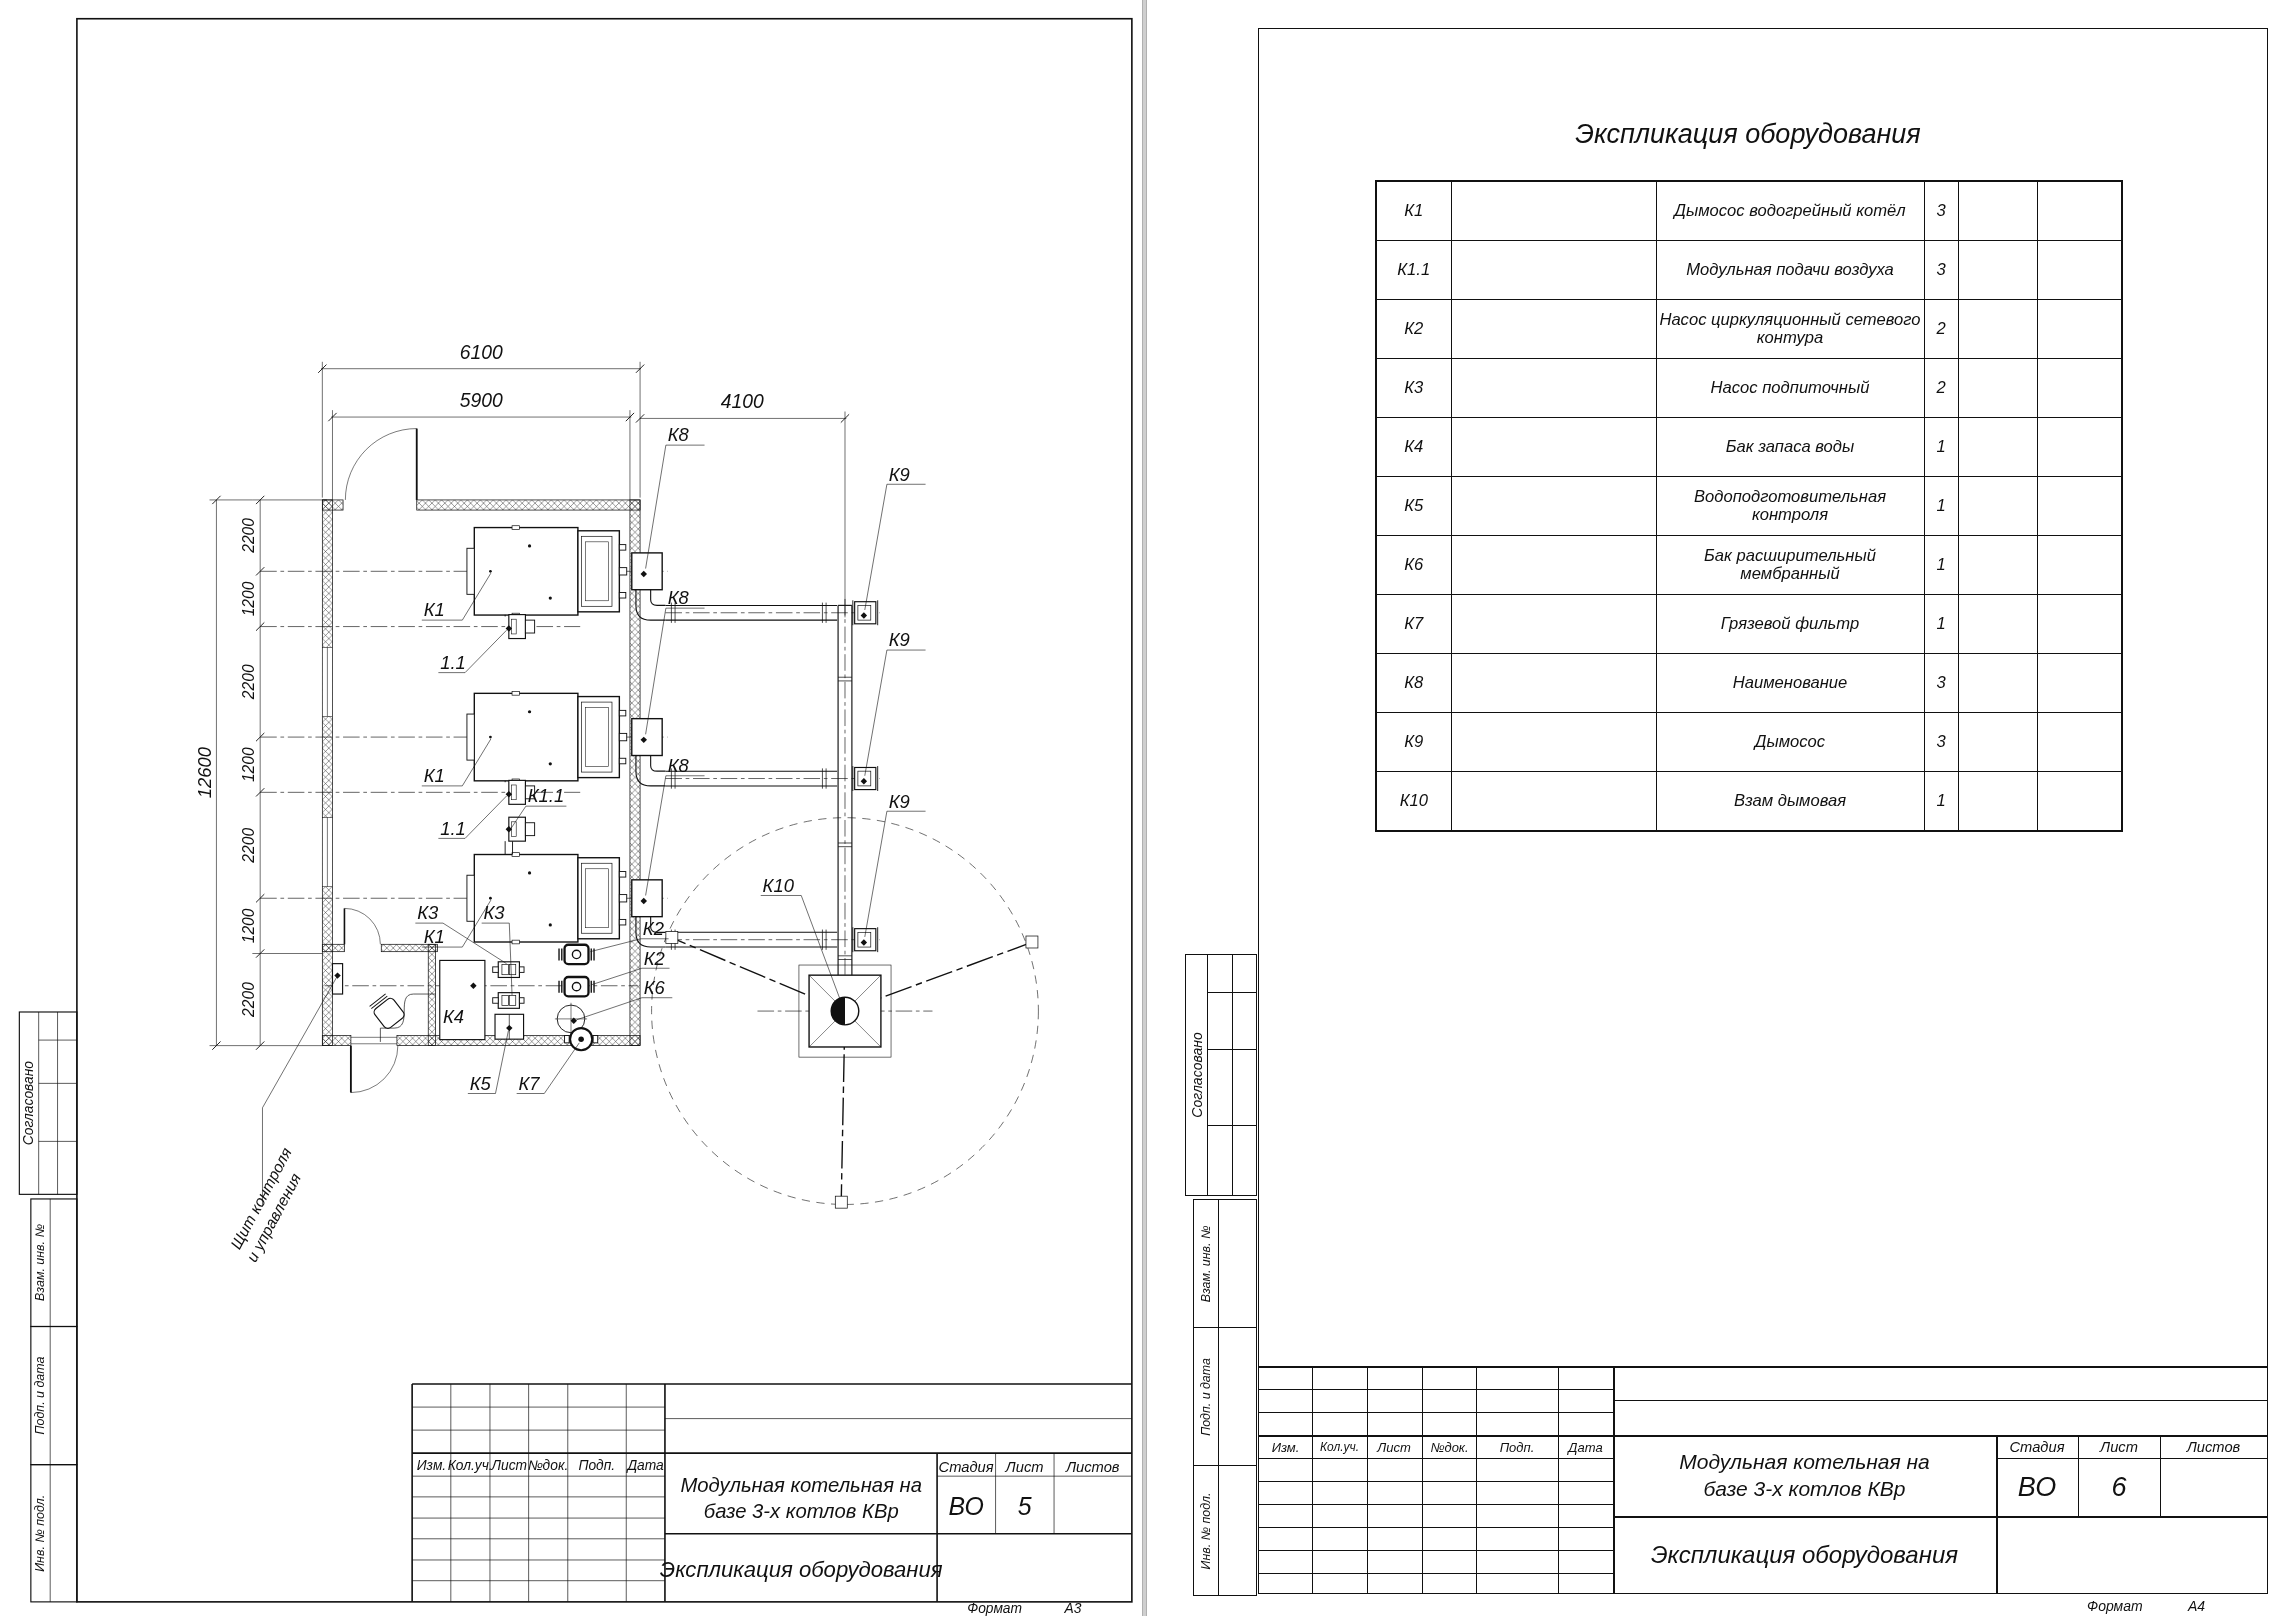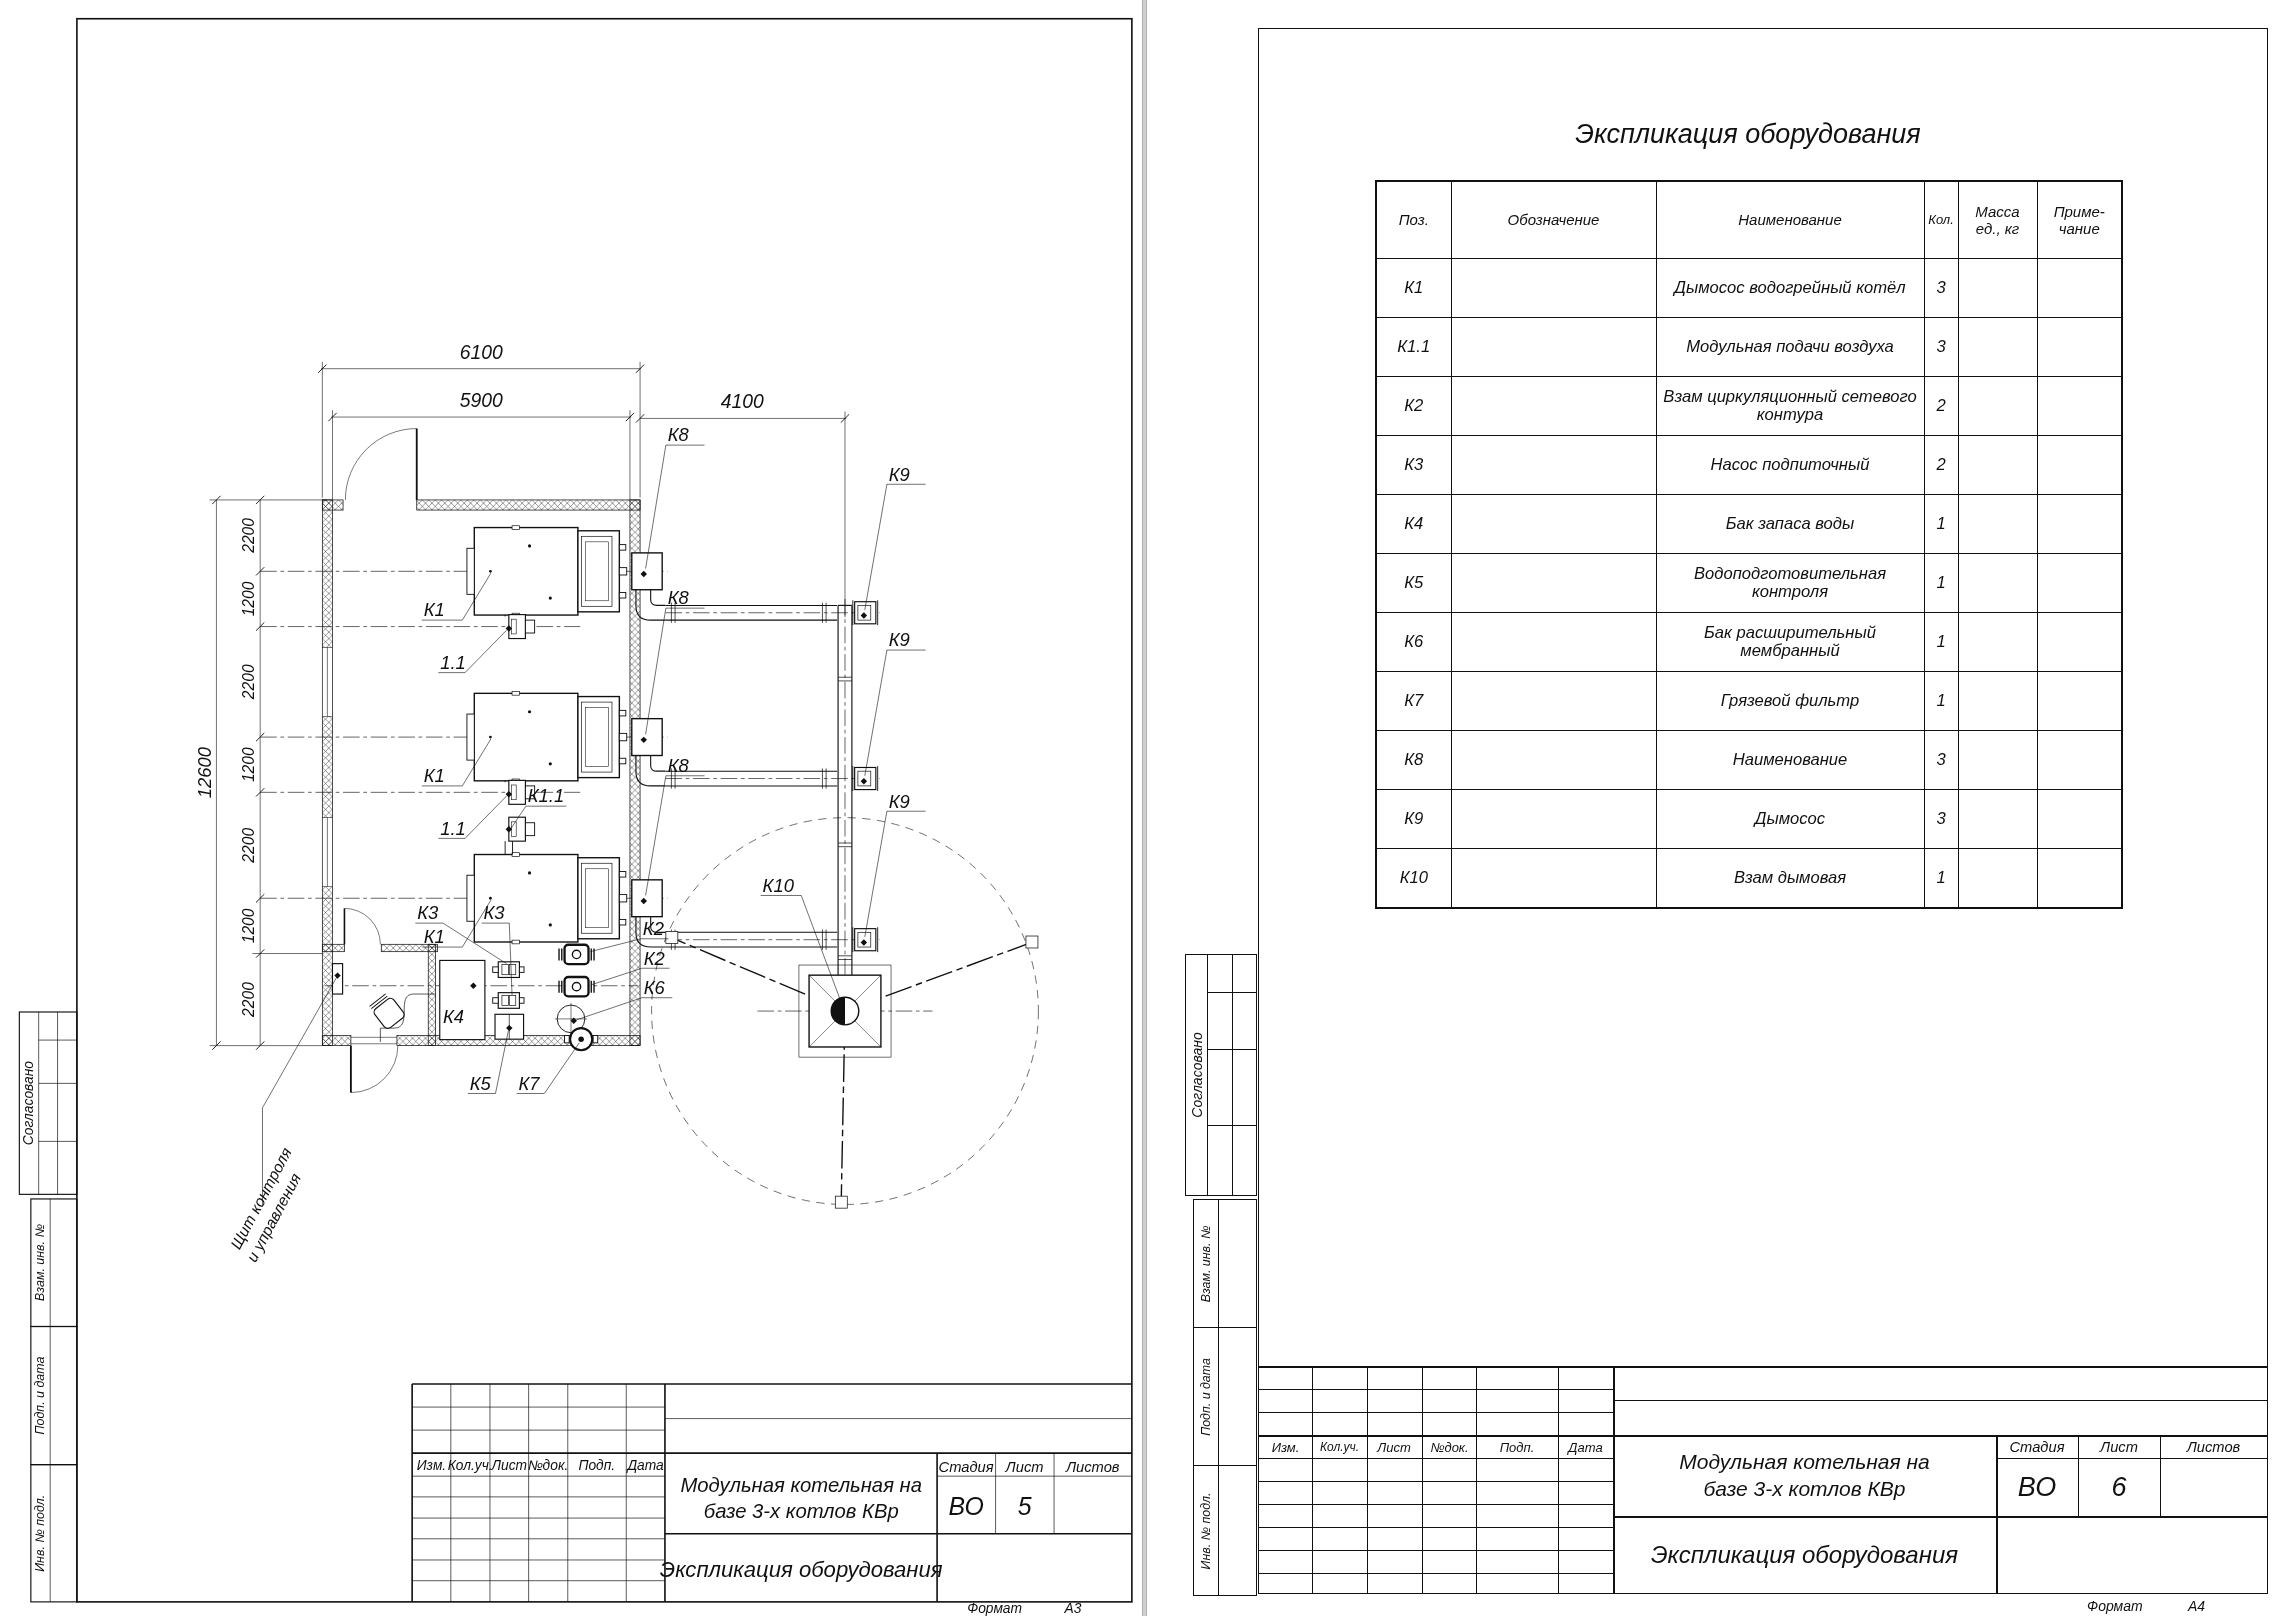--- a/index.html
+++ b/index.html
@@ -441,50 +441,40 @@
     <table class="eq">
       <colgroup>
         <col style="width:75px">
           <col style="width:205px">
           <col style="width:268px">
         <col style="width:34px">
           <col style="width:79px">
           <col style="width:85px">
       </colgroup>
       <tbody>
-          <tr class="hdr">
-        <td>Поз.</td>
-        <td>Обозначение</td>
-        <td>Наименование</td>
-        <td style="font-size:13px">Кол.</td>
-        <td><span>Масса</span><br>
-            <span>ед., кг</span></td>
-        <td><span>Приме-</span><br>
-            <span>чание</span></td>
-      </tr>
       <tr class="row">
         <td class="pos">К1</td>
             <td></td>
         <td>Дымосос водогрейный котёл</td>
         <td class="qty">3</td>
             <td></td>
             <td></td>
       </tr>
       <tr class="row">
         <td class="pos">К1.1</td>
             <td></td>
         <td>Модульная подачи воздуха</td>
         <td class="qty">3</td>
             <td></td>
             <td></td>
       </tr>
       <tr class="row">
         <td class="pos">К2</td>
             <td></td>
-        <td>Взам циркуляционный сетевого контура</td>
+        <td>Насос циркуляционный сетевого контура</td>
         <td class="qty">2</td>
             <td></td>
             <td></td>
       </tr>
       <tr class="row">
         <td class="pos">К3</td>
             <td></td>
         <td>Насос подпиточный</td>
         <td class="qty">2</td>
             <td></td>

